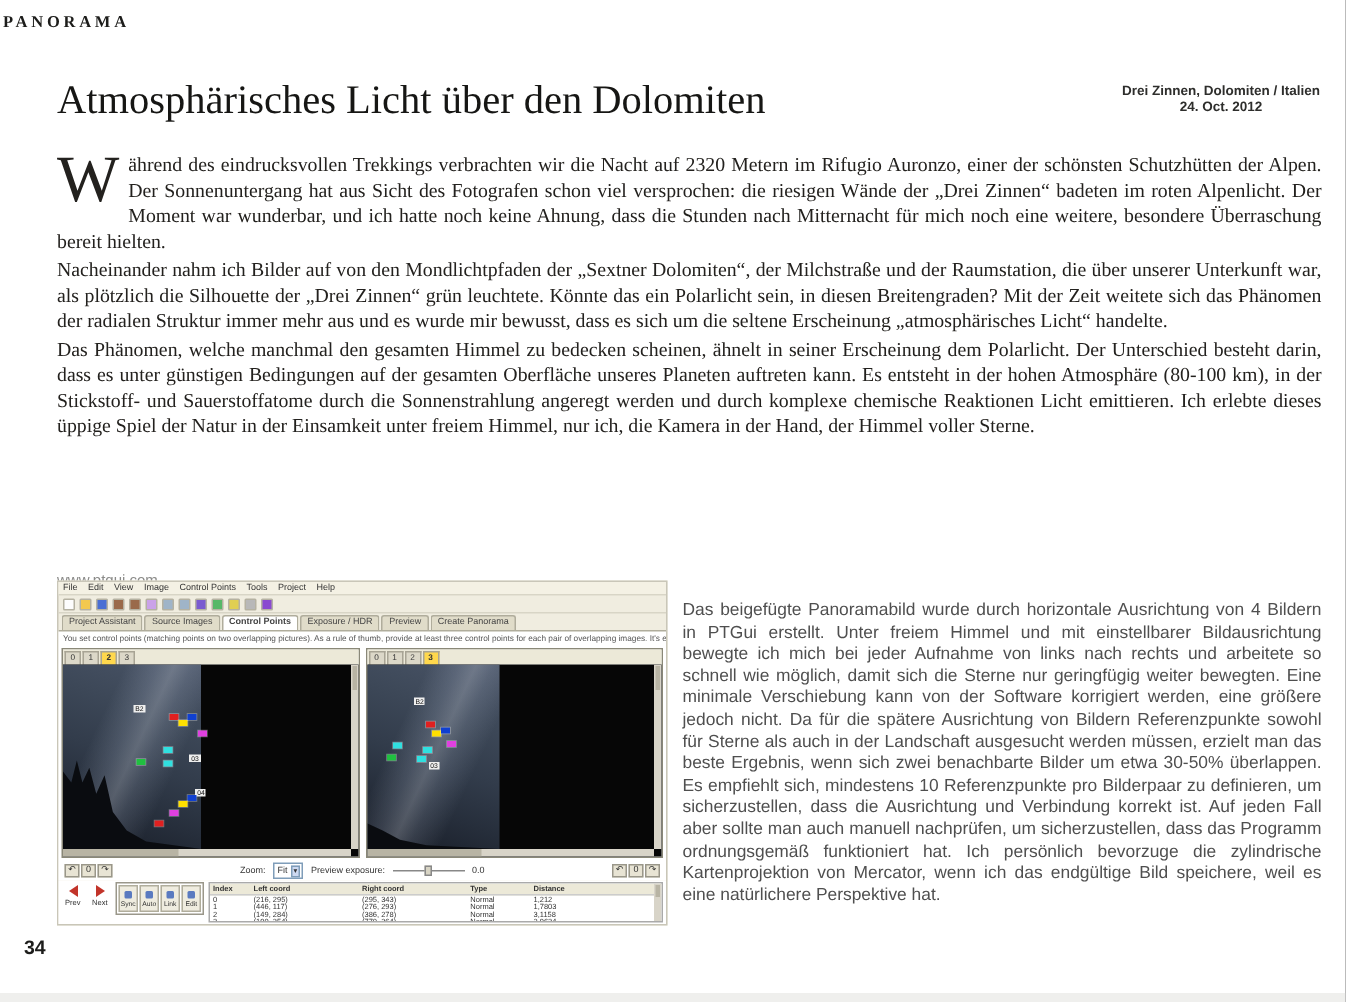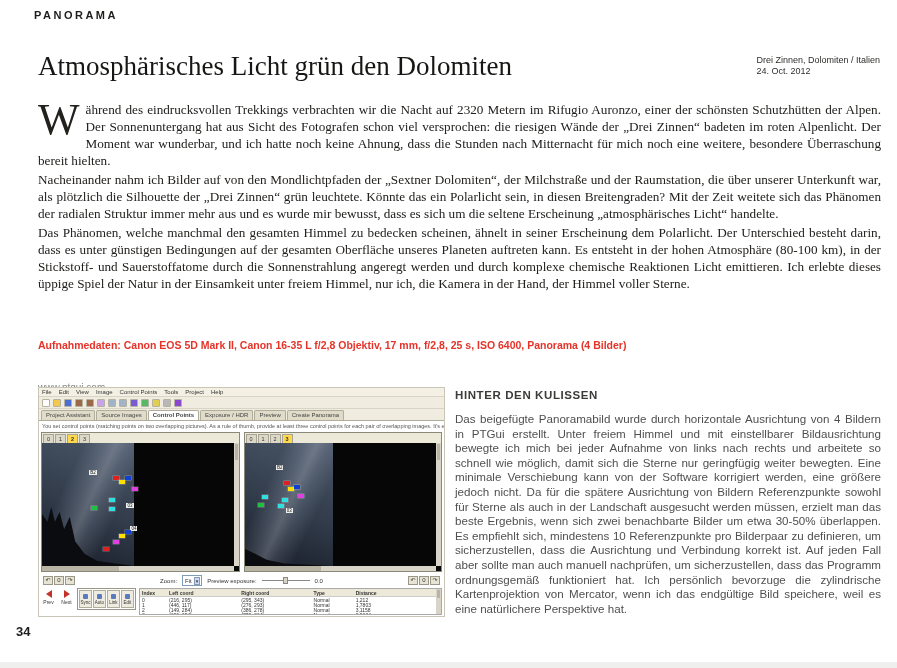--- a/index.html
+++ b/index.html
@@ -1,23 +1,23 @@
 <!DOCTYPE html>
 <html><head>
 <meta charset="utf-8">
 <style>
   html,body{margin:0;padding:0;background:#888;}
   .page{position:relative;width:897px;height:668px;background:#fff;overflow:hidden;
         font-family:"Liberation Sans",sans-serif;margin:0 auto;}
-  .kicker{position:absolute;left:34px;top:9px;font-size:11px;font-weight:700;
-          letter-spacing:2.5px;color:#1d1d1b;}
+  .kicker{position:absolute;left:2px;top:9px;font-size:11px;font-weight:700;
+          letter-spacing:2.5px;color:#1d1d1b;font-family:Liberation Serif, serif;}
   .title{position:absolute;left:38px;top:51px;margin:0;font-family:"Liberation Serif",serif;
          font-weight:400;font-size:27px;color:#161614;}
-  .meta{position:absolute;right:17px;top:55px;text-align:left;font-size:9px;
-        font-weight:400;color:#2e2e2c;line-height:11px;}
+  .meta{position:absolute;right:17px;top:55px;text-align:center;font-size:9px;
+        font-weight:700;color:#2e2e2c;line-height:11px;}
   .bodytext{position:absolute;left:38px;top:101px;width:843px;
             font-family:"Liberation Serif",serif;font-size:13.2px;line-height:17px;
             text-align:justify;color:#23211e;}
   .bodytext p{margin:0 0 2px 0;}
   .dropcap{float:left;font-size:44px;line-height:32px;padding:3px 6px 0 0;color:#23211e;}
   .exif{position:absolute;left:38px;top:339px;font-size:10.5px;font-weight:700;color:#e63329;}
   .weblink{position:absolute;left:38px;top:382px;font-size:10px;color:#8b8b89;}
 
   
   .shot{position:absolute;left:38px;top:387px;width:407px;height:230px;background:#f0ede0;
@@ -96,33 +96,32 @@
   .bts-body{margin-top:11px;font-size:11.6px;line-height:14.6px;text-align:justify;color:#4f4f4f;}
   .pagenum{position:absolute;left:16px;top:624px;font-size:13px;font-weight:700;color:#1d1d1b;}
   .bottom-strip{position:absolute;left:0;right:0;bottom:0;height:6px;background:#efefed;}
 </style>
 </head>
 <body>
 
 <div class="page">
 
   <div class="kicker">PANORAMA</div>
-  <h1 class="title">Atmosphärisches Licht grün den Dolomiten</h1>
+  <h1 class="title">Atmosphärisches Licht über den Dolomiten</h1>
   <div class="meta">
     <div>Drei Zinnen, Dolomiten / Italien</div>
     <div>24. Oct. 2012</div>
   </div>
 
   <div class="bodytext">
     <p><span class="dropcap">W</span><span>ährend des eindrucksvollen Trekkings verbrachten wir die Nacht auf 2320 Metern im Rifugio Auronzo, einer der schönsten Schutzhütten der Alpen. Der Sonnenuntergang hat aus Sicht des Fotografen schon viel versprochen: die riesigen Wände der „Drei Zinnen“ badeten im roten Alpenlicht.  Der Moment war wunderbar, und ich hatte noch keine Ahnung, dass die Stunden nach Mitternacht für mich noch eine weitere, besondere Überraschung bereit hielten.</span></p>
     <p>Nacheinander nahm ich Bilder auf von den Mondlichtpfaden der „Sextner Dolomiten“, der Milchstraße und der Raumstation, die über unserer Unterkunft war, als plötzlich die Silhouette der „Drei Zinnen“ grün leuchtete. Könnte das ein Polarlicht sein, in diesen Breitengraden? Mit der Zeit weitete sich das Phänomen der radialen Struktur immer mehr aus und es wurde mir bewusst, dass es sich um die seltene Erscheinung „atmosphärisches Licht“ handelte.</p>
     <p>Das Phänomen, welche manchmal den gesamten Himmel zu bedecken scheinen, ähnelt in seiner Erscheinung dem Polarlicht. Der Unterschied besteht darin, dass es unter günstigen Bedingungen auf der gesamten Oberfläche unseres Planeten auftreten kann. Es entsteht in der hohen Atmosphäre (80-100 km), in der Stickstoff- und Sauerstoffatome durch die Sonnenstrahlung angeregt werden und durch komplexe chemische Reaktionen Licht emittieren. Ich erlebte dieses üppige Spiel der Natur in der Einsamkeit unter freiem Himmel, nur ich, die Kamera in der Hand, der Himmel voller Sterne.</p>
   </div>
 
-  <div class="exif">Aufnahmedaten: Canon EOS 5D Mark II, Canon 16-35 L f/2,8 Objektiv, 17 mm, f/2,8, 25 s, ISO 6400, Panorama (4 Bilder)</div>
 
   <div class="weblink">www.ptgui.com</div>
 
   <div class="shot">
     <div class="menubar" id="pt-menu">
         <span class="mi">File</span>
         <span class="mi">Edit</span>
         <span class="mi">View</span>
         <span class="mi">Image</span>
         <span class="mi">Control Points</span>
@@ -306,19 +305,18 @@
             <span class="tc">2,9634</span>
           </div>
           <div class="tvsb">
             <div></div>
           </div>
         </div>
     </div>
   </div>
 
   <div class="rightcol">
-    <div class="bts-head">HINTER DEN KULISSEN</div>
     <div class="bts-body">Das beigefügte Panoramabild wurde durch horizontale Ausrichtung von 4 Bildern in PTGui erstellt. Unter freiem Himmel und mit einstellbarer Bildausrichtung bewegte ich mich bei jeder Aufnahme von links nach rechts und arbeitete so schnell wie möglich, damit sich die Sterne nur geringfügig weiter bewegten. Eine minimale Verschiebung kann von der Software korrigiert werden, eine größere jedoch nicht. Da für die spätere Ausrichtung von Bildern Referenzpunkte sowohl für Sterne als auch in der Landschaft ausgesucht werden müssen, erzielt man das beste Ergebnis, wenn sich zwei benachbarte Bilder um etwa 30-50% überlappen. Es empfiehlt sich, mindestens 10 Referenzpunkte pro Bilderpaar zu definieren, um sicherzustellen, dass die Ausrichtung und Verbindung korrekt ist. Auf jeden Fall aber sollte man auch manuell nachprüfen, um sicherzustellen, dass das Programm ordnungsgemäß funktioniert hat. Ich persönlich bevorzuge die zylindrische Kartenprojektion von Mercator, wenn ich das endgültige Bild speichere, weil es eine natürlichere Perspektive hat.</div>
   </div>
 
   <div class="pagenum">34</div>
   <div class="bottom-strip"></div>
 </div>
 
 </body></html>

